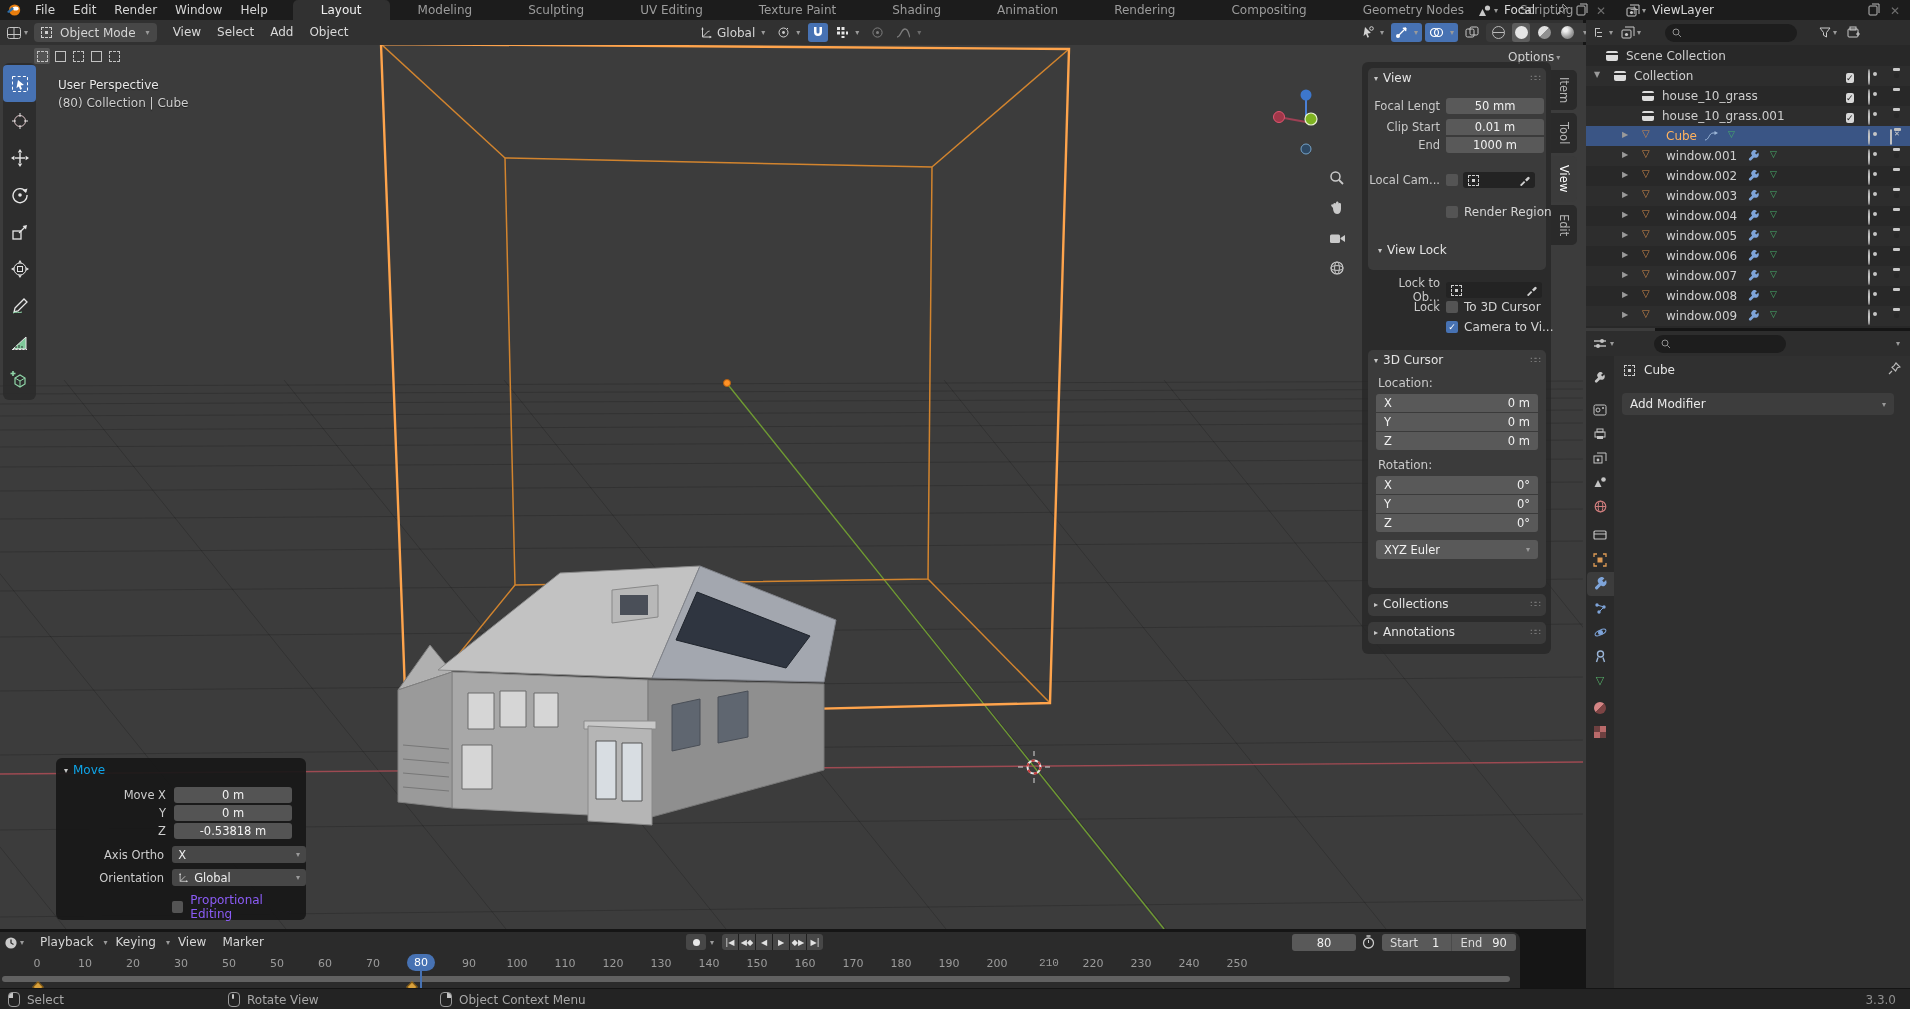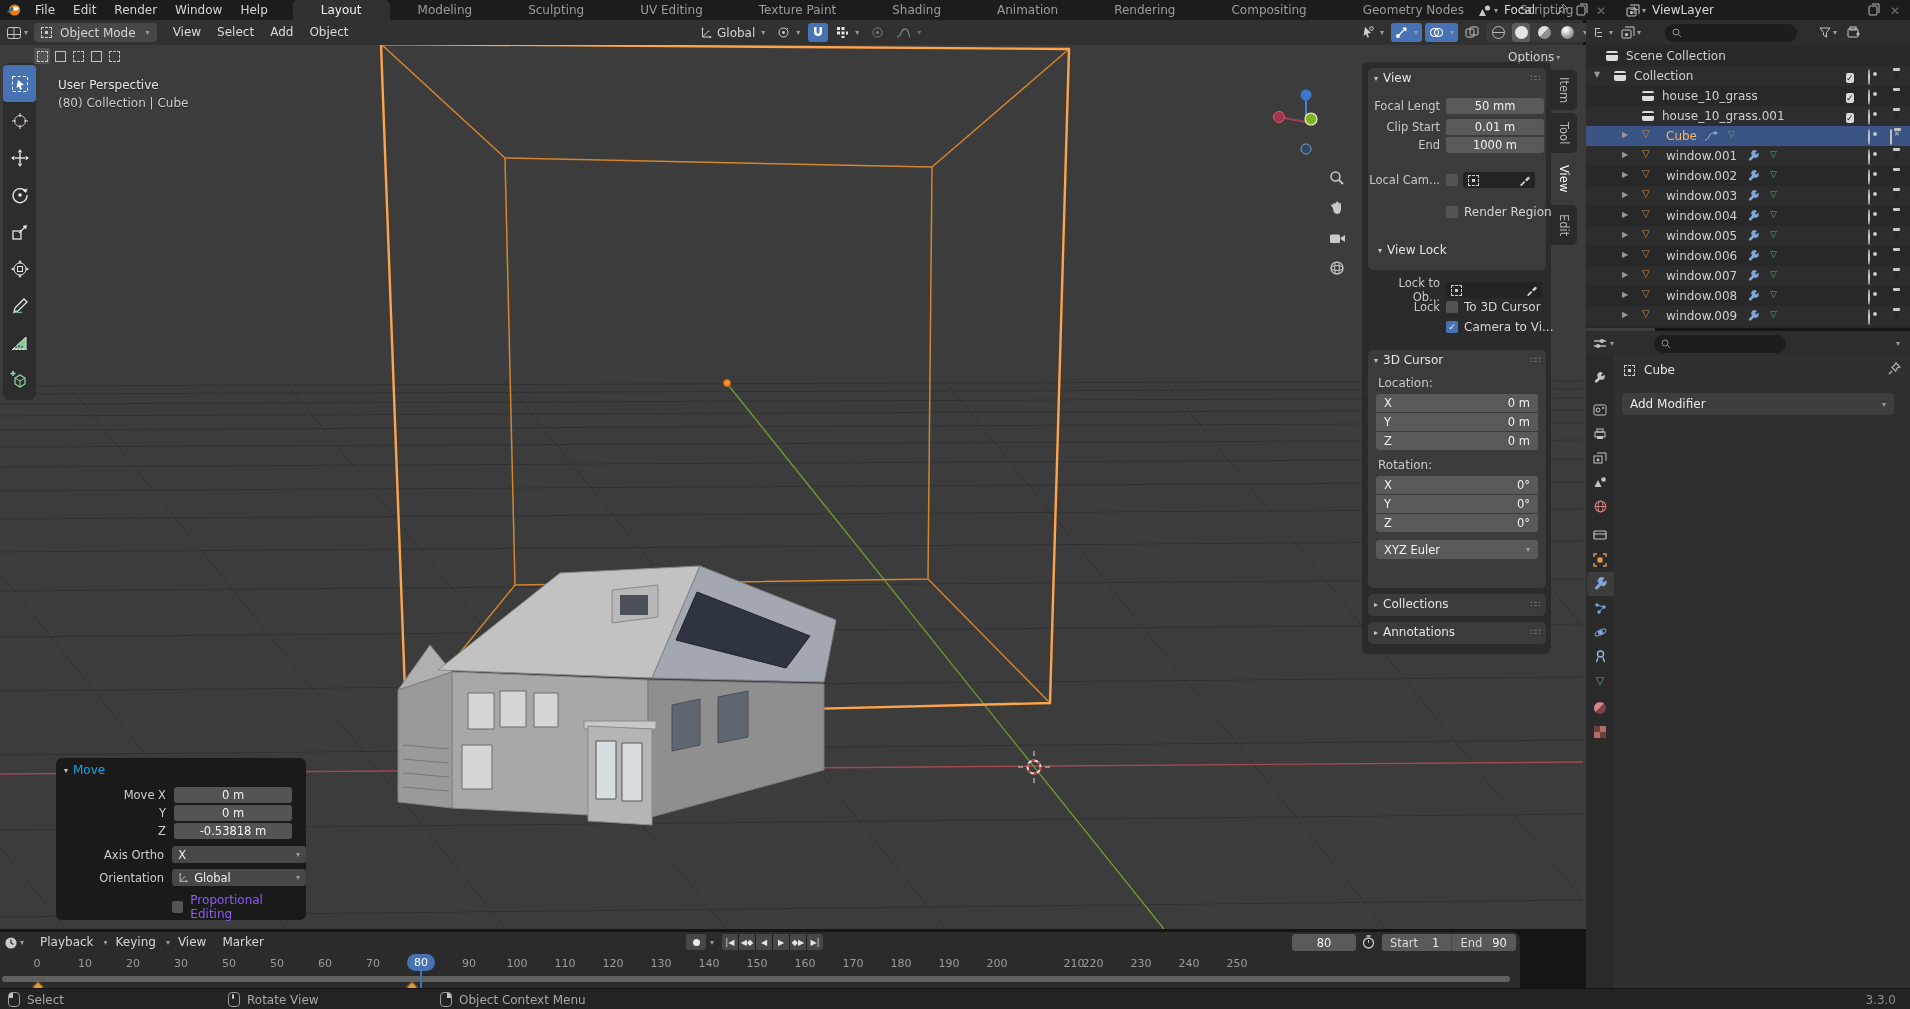--- a/index.html
+++ b/index.html
@@ -1118,21 +1118,21 @@
       <span class="tick" style="left: 551px;">110</span>
       <span class="tick" style="left: 599px;">120</span>
       <span class="tick" style="left: 647px;">130</span>
       <span class="tick" style="left: 695px;">140</span>
       <span class="tick" style="left: 743px;">150</span>
       <span class="tick" style="left: 791px;">160</span>
       <span class="tick" style="left: 839px;">170</span>
       <span class="tick" style="left: 887px;">180</span>
       <span class="tick" style="left: 935px;">190</span>
       <span class="tick" style="left: 983px;">200</span>
-      <span class="tick" style="left: 1060px;">210</span>
+      <span class="tick" style="left: 1035px; font-family: Liberation Mono, monospace;">210</span>
       <span class="tick" style="left: 1079px;">220</span>
       <span class="tick" style="left: 1127px;">230</span>
       <span class="tick" style="left: 1175px;">240</span>
       <span class="tick" style="left: 1223px;">250</span>
     </div>
   <div class="abs" style="left:2px;top:44px;width:1508px;height:6px;background:#616161;border-radius:3px"></div>
   <div class="abs" style="left:0;top:50px;width:1520px;height:6px" id="keystrip">
       <span class="kdiamond" style="left: 34px;"></span>
       <span class="kdiamond" style="left: 408.4px;"></span>
     </div>

